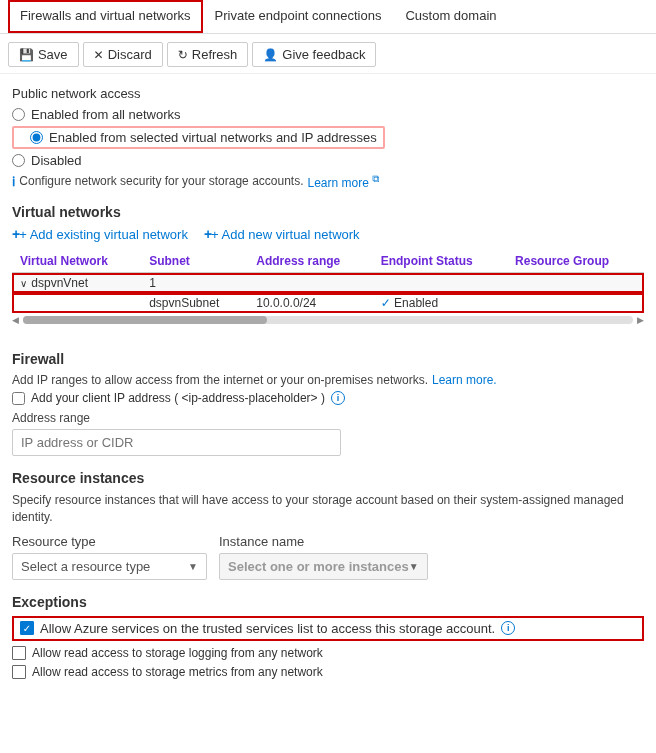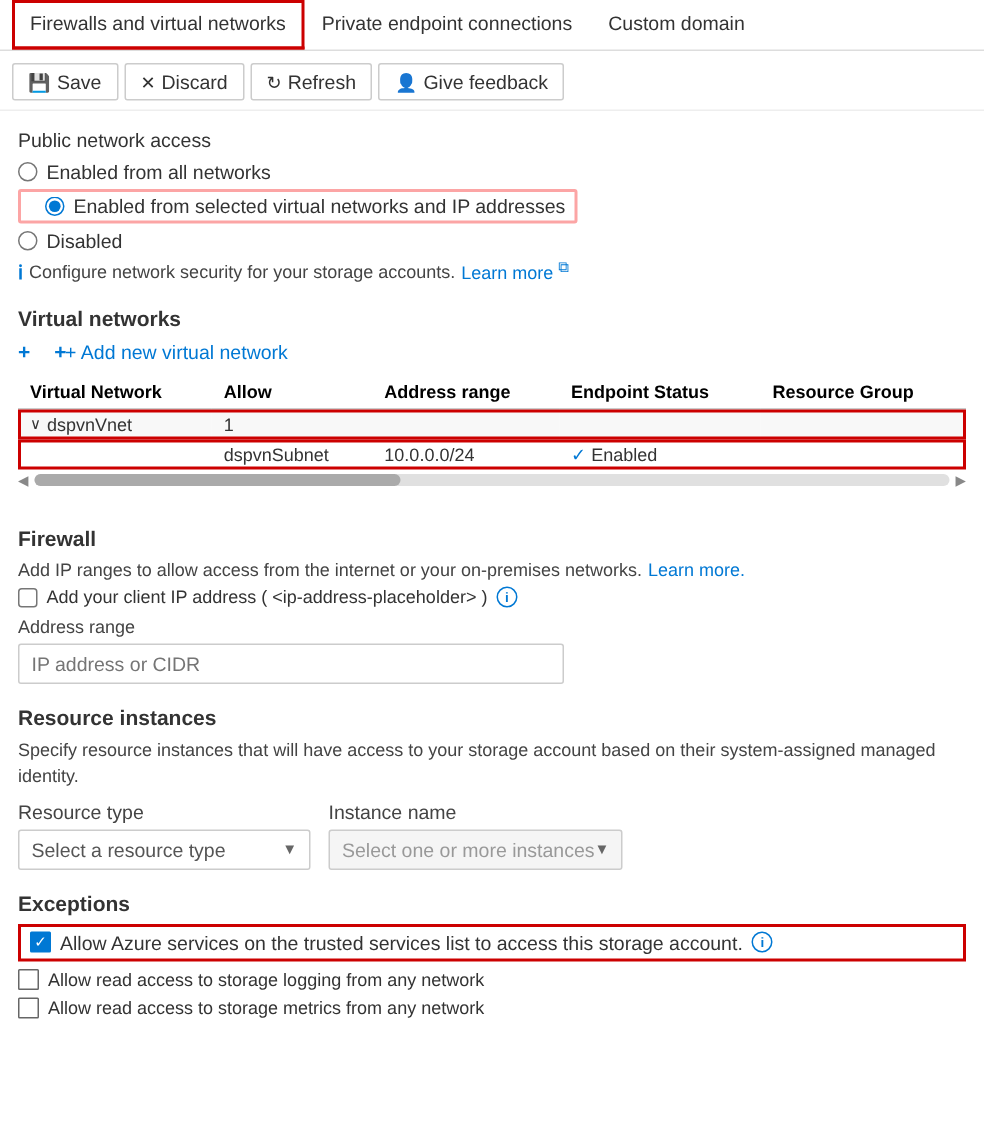--- a/index.html
+++ b/index.html
@@ -113,21 +113,21 @@
       width: 100%;
       border-collapse: collapse;
       font-size: 12px;
     }
     .vnet-table th {
       text-align: left;
       padding: 4px 8px;
       font-weight: 600;
       font-size: 12px;
       border-bottom: 1px solid #ccc;
-      color: #000000;
+      color: #6d28d9;
       white-space: nowrap;
     }
     .vnet-table td {
       padding: 3px 8px;
       font-size: 12px;
     }
     .row-group-header td {
       background: #f8f8f8;
     }
     .row-highlighted {
@@ -152,21 +152,21 @@
     .scroll-arrow { font-size: 9px; color: #888; cursor: pointer; }
 
     
     .firewall-section { margin-top: 24px; }
     .checkbox-item { display: flex; align-items: center; gap: 6px; font-size: 12px; margin-bottom: 4px; }
     .checkbox-item input[type=checkbox] { accent-color: #0078d4; }
 
     
     .input-label { font-size: 12px; font-weight: 500; margin-bottom: 4px; margin-top: 6px; color: #444; }
     .text-input {
-      width: 364px;
+      width: 329px;
       padding: 5px 8px;
       border: 1px solid #ccc;
       font-size: 13px;
       border-radius: 2px;
       color: #999;
       outline: none;
     }
 
     
     .resource-section { margin-top: 14px; }
@@ -178,21 +178,21 @@
       display: flex; align-items: center; justify-content: space-between;
       padding: 5px 8px;
       border: 1px solid #ccc;
       background: #fff;
       cursor: pointer;
       font-size: 13px;
       color: #555;
       border-radius: 2px;
       min-width: 195px;
     }
-    .select-dropdown.disabled { background: #f5f5f5; color: #999; cursor: not-allowed; }
+    .select-dropdown.disabled { background: #f5f5f5; color: #999; cursor: not-allowed; font-weight: bold; }
     .chevron-down { font-size: 10px; color: #666; }
 
     
     .exceptions-section { margin-top: 14px; }
     .exception-item { display: flex; align-items: center; gap: 6px; font-size: 12px; margin-bottom: 5px; }
     .checkbox-checked {
       width: 14px; height: 14px;
       background: #0078d4; border: 1px solid #0078d4;
       display: flex; align-items: center; justify-content: center;
       color: white; font-size: 10px; flex-shrink: 0;
@@ -276,32 +276,33 @@
       <span>Learn more</span>
       <span class="ext-icon">⧉</span>
     </a>
   </div>
 
   <div class="vnet-section">
     <div class="section-title">Virtual networks</div>
     <div class="add-links">
       <div class="add-link">
         <span class="plus-icon">+</span>
+        <span class="add-link-text" style="margin-left:-4px;">+ Add existing virtual network</span>
       </div>
       <div class="add-link">
         <span class="plus-icon">+</span>
         <span class="add-link-text" style="margin-left:-4px;">+ Add new virtual network</span>
       </div>
     </div>
 
     <table class="vnet-table">
       <thead>
         <tr>
           <th>Virtual Network</th>
-          <th>Allow</th>
+          <th>Subnet</th>
           <th>Address range</th>
           <th>Endpoint Status</th>
           <th>Resource Group</th>
         </tr>
       </thead>
       <tbody>
 
         <tr class="row-group-header row-highlighted">
           <td style="display:flex; align-items:center;">
             <span class="chevron">∨</span>

